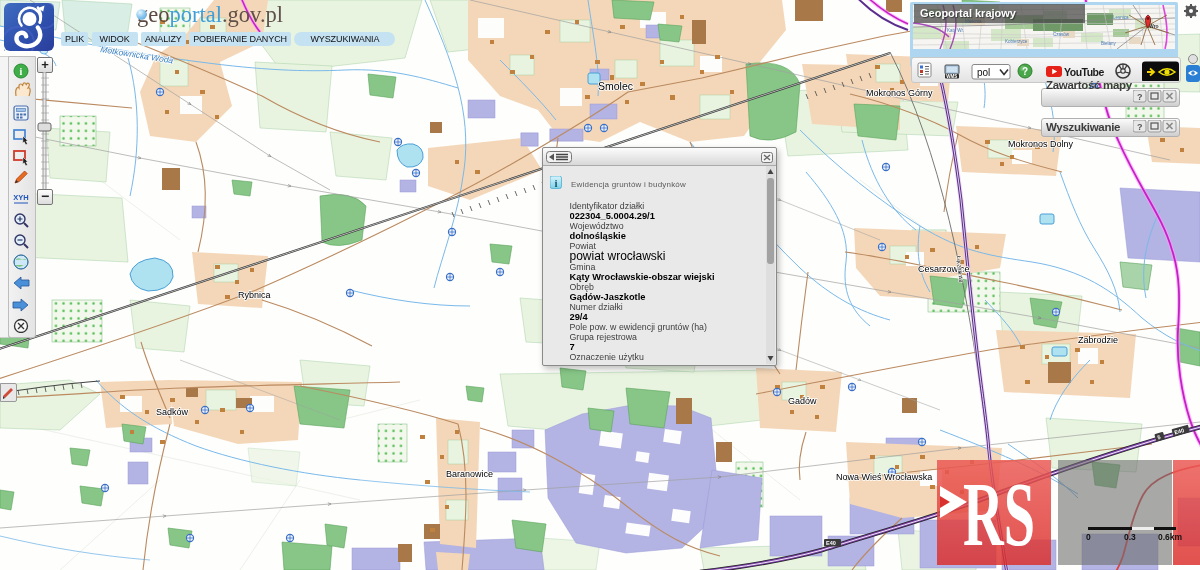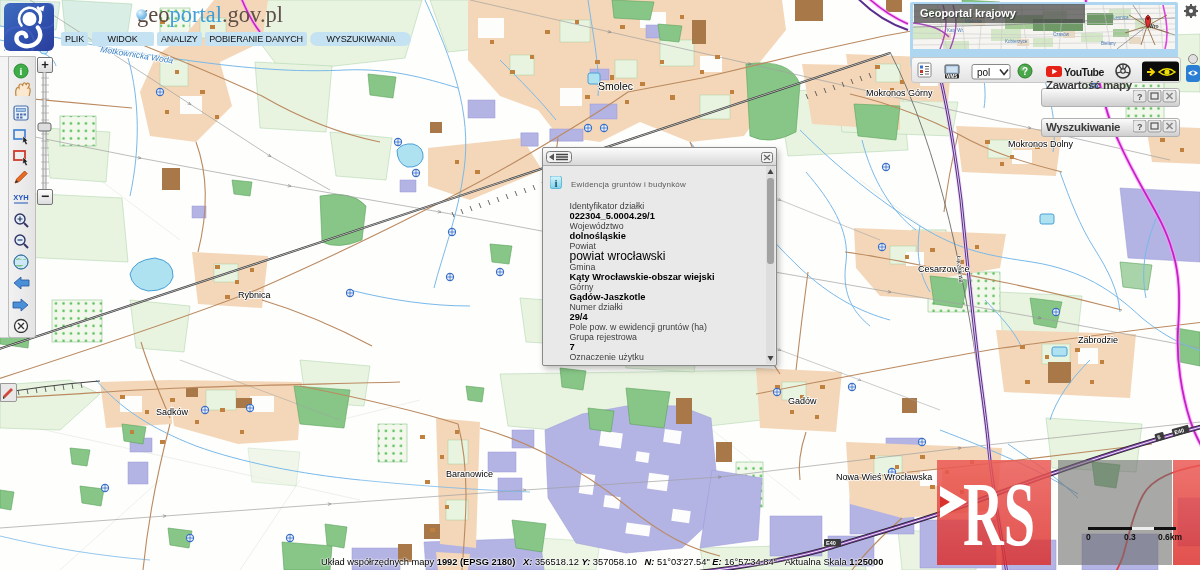--- a/index.html
+++ b/index.html
@@ -496,21 +496,21 @@
           <stop offset="0" stop-color="#e8f6ff"></stop>
           <stop offset="0.5" stop-color="#8cc8ee"></stop>
           <stop offset="1" stop-color="#5aa0d8"></stop>
         </radialGradient>
       </defs>
       <circle cx="5.5" cy="5.5" r="5.2" fill="url(#mb)"></circle>
     </svg>
 
 <div class="abs" style="left:61px;top:34px;height:14px;font-size:9px;letter-spacing:-0.1px;color:#111;white-space:nowrap">
  <span style="background:#c5e2f2;padding:2px 4px;border-radius:2px;margin-right:1px">PLIK</span>
- <span style="background:#c5e2f2;padding:2px 16px;border-radius:2px;margin-right:1px">WIDOK</span>
+ <span style="background:#c5e2f2;padding:2px 8px;border-radius:2px;margin-right:1px">WIDOK</span>
  <span style="background:#c5e2f2;padding:2px 4px;border-radius:2px;margin-right:1px">ANALIZY</span>
  <span style="background:#c5e2f2;padding:2px 4px;border-radius:2px;margin-right:1px">POBIERANIE DANYCH</span>
  <span style="background:#c5e2f2;padding:2px 16px;border-radius:7px">WYSZUKIWANIA</span>
 </div>
 
 <div class="abs" style="left:0;top:56px;width:8px;height:280px;background:#f4f4f4;border-right:1px solid #cfcfcf;border-top:1px solid #cfcfcf;border-bottom:1px solid #cfcfcf"></div>
 <div class="abs" style="left:8px;top:56px;width:26px;height:280px;background:linear-gradient(90deg,#f2f2f2,#e4e4e4);border:1px solid #bdbdbd;border-radius:0 0 3px 3px"></div>
 <svg class="abs" style="left:9px;top:57px" width="24" height="276">
  <g transform="translate(12,14)">
         <circle r="7" fill="#3fae49"></circle>
@@ -801,21 +801,21 @@
 
  <div class="abs" style="left:26.5px;top:53px;width:190px;font-size:8.8px;line-height:10.1px;color:#3d3d3d;overflow:hidden;height:162px">
   <div>Identyfikator działki</div>
   <div style="font-weight:bold;color:#000;font-size:9.3px">022304_5.0004.29/1</div>
   <div>Województwo</div>
   <div style="font-weight:bold;color:#000;font-size:9.3px">dolnośląskie</div>
   <div>Powiat</div>
   <div style="font-weight:normal;color:#000;font-size:12px">powiat wrocławski</div>
   <div>Gmina</div>
   <div style="font-weight:bold;color:#000;font-size:9.3px">Kąty Wrocławskie-obszar wiejski</div>
-  <div>Górny</div>
+  <div>Obręb</div>
   <div style="font-weight:bold;color:#000;font-size:9.3px">Gądów-Jaszkotle</div>
   <div>Numer działki</div>
   <div style="font-weight:bold;color:#000;font-size:9.3px">29/4</div>
   <div>Pole pow. w ewidencji gruntów (ha)</div>
   <div>Grupa rejestrowa</div>
   <div style="font-weight:bold;color:#000;font-size:9.3px">7</div>
   <div>Oznaczenie użytku</div>
   <div style="font-weight:bold;color:#000;font-size:9.3px">ŁIV, RIVb</div>
  </div>
 
@@ -840,16 +840,13 @@
 <svg class="abs" style="left:1086px;top:524px" width="110" height="22">
  <rect x="2" y="3" width="88" height="3" fill="#111"></rect>
  <rect x="46" y="3" width="22" height="3" fill="#eee"></rect>
  <g font-size="8.5" fill="#111" font-weight="bold">
         <text x="0" y="16">0</text>
         <text x="38" y="16">0.3</text>
         <text x="72" y="16">0.6km</text>
       </g>
 </svg>
 
-<div class="abs" style="left:321px;top:557px;font-size:9.3px;color:#000;white-space:nowrap;text-shadow:0 0 2px #fff,0 0 2px #fff,0 0 2px #fff">
- Układ współrzędnych mapy <b>1992 (EPSG 2180)</b>&nbsp;&nbsp;&nbsp;<b><i>X:</i></b> 356518.12 <b><i>Y:</i></b> 357058.10&nbsp;&nbsp;&nbsp;<b><i>N:</i></b> 51°03'27.54" <b><i>E:</i></b> 16°57'34.84"&nbsp;&nbsp;&nbsp;Aktualna Skala <b>1:25000</b>
 </div>
-</div>
 
 </body></html>

